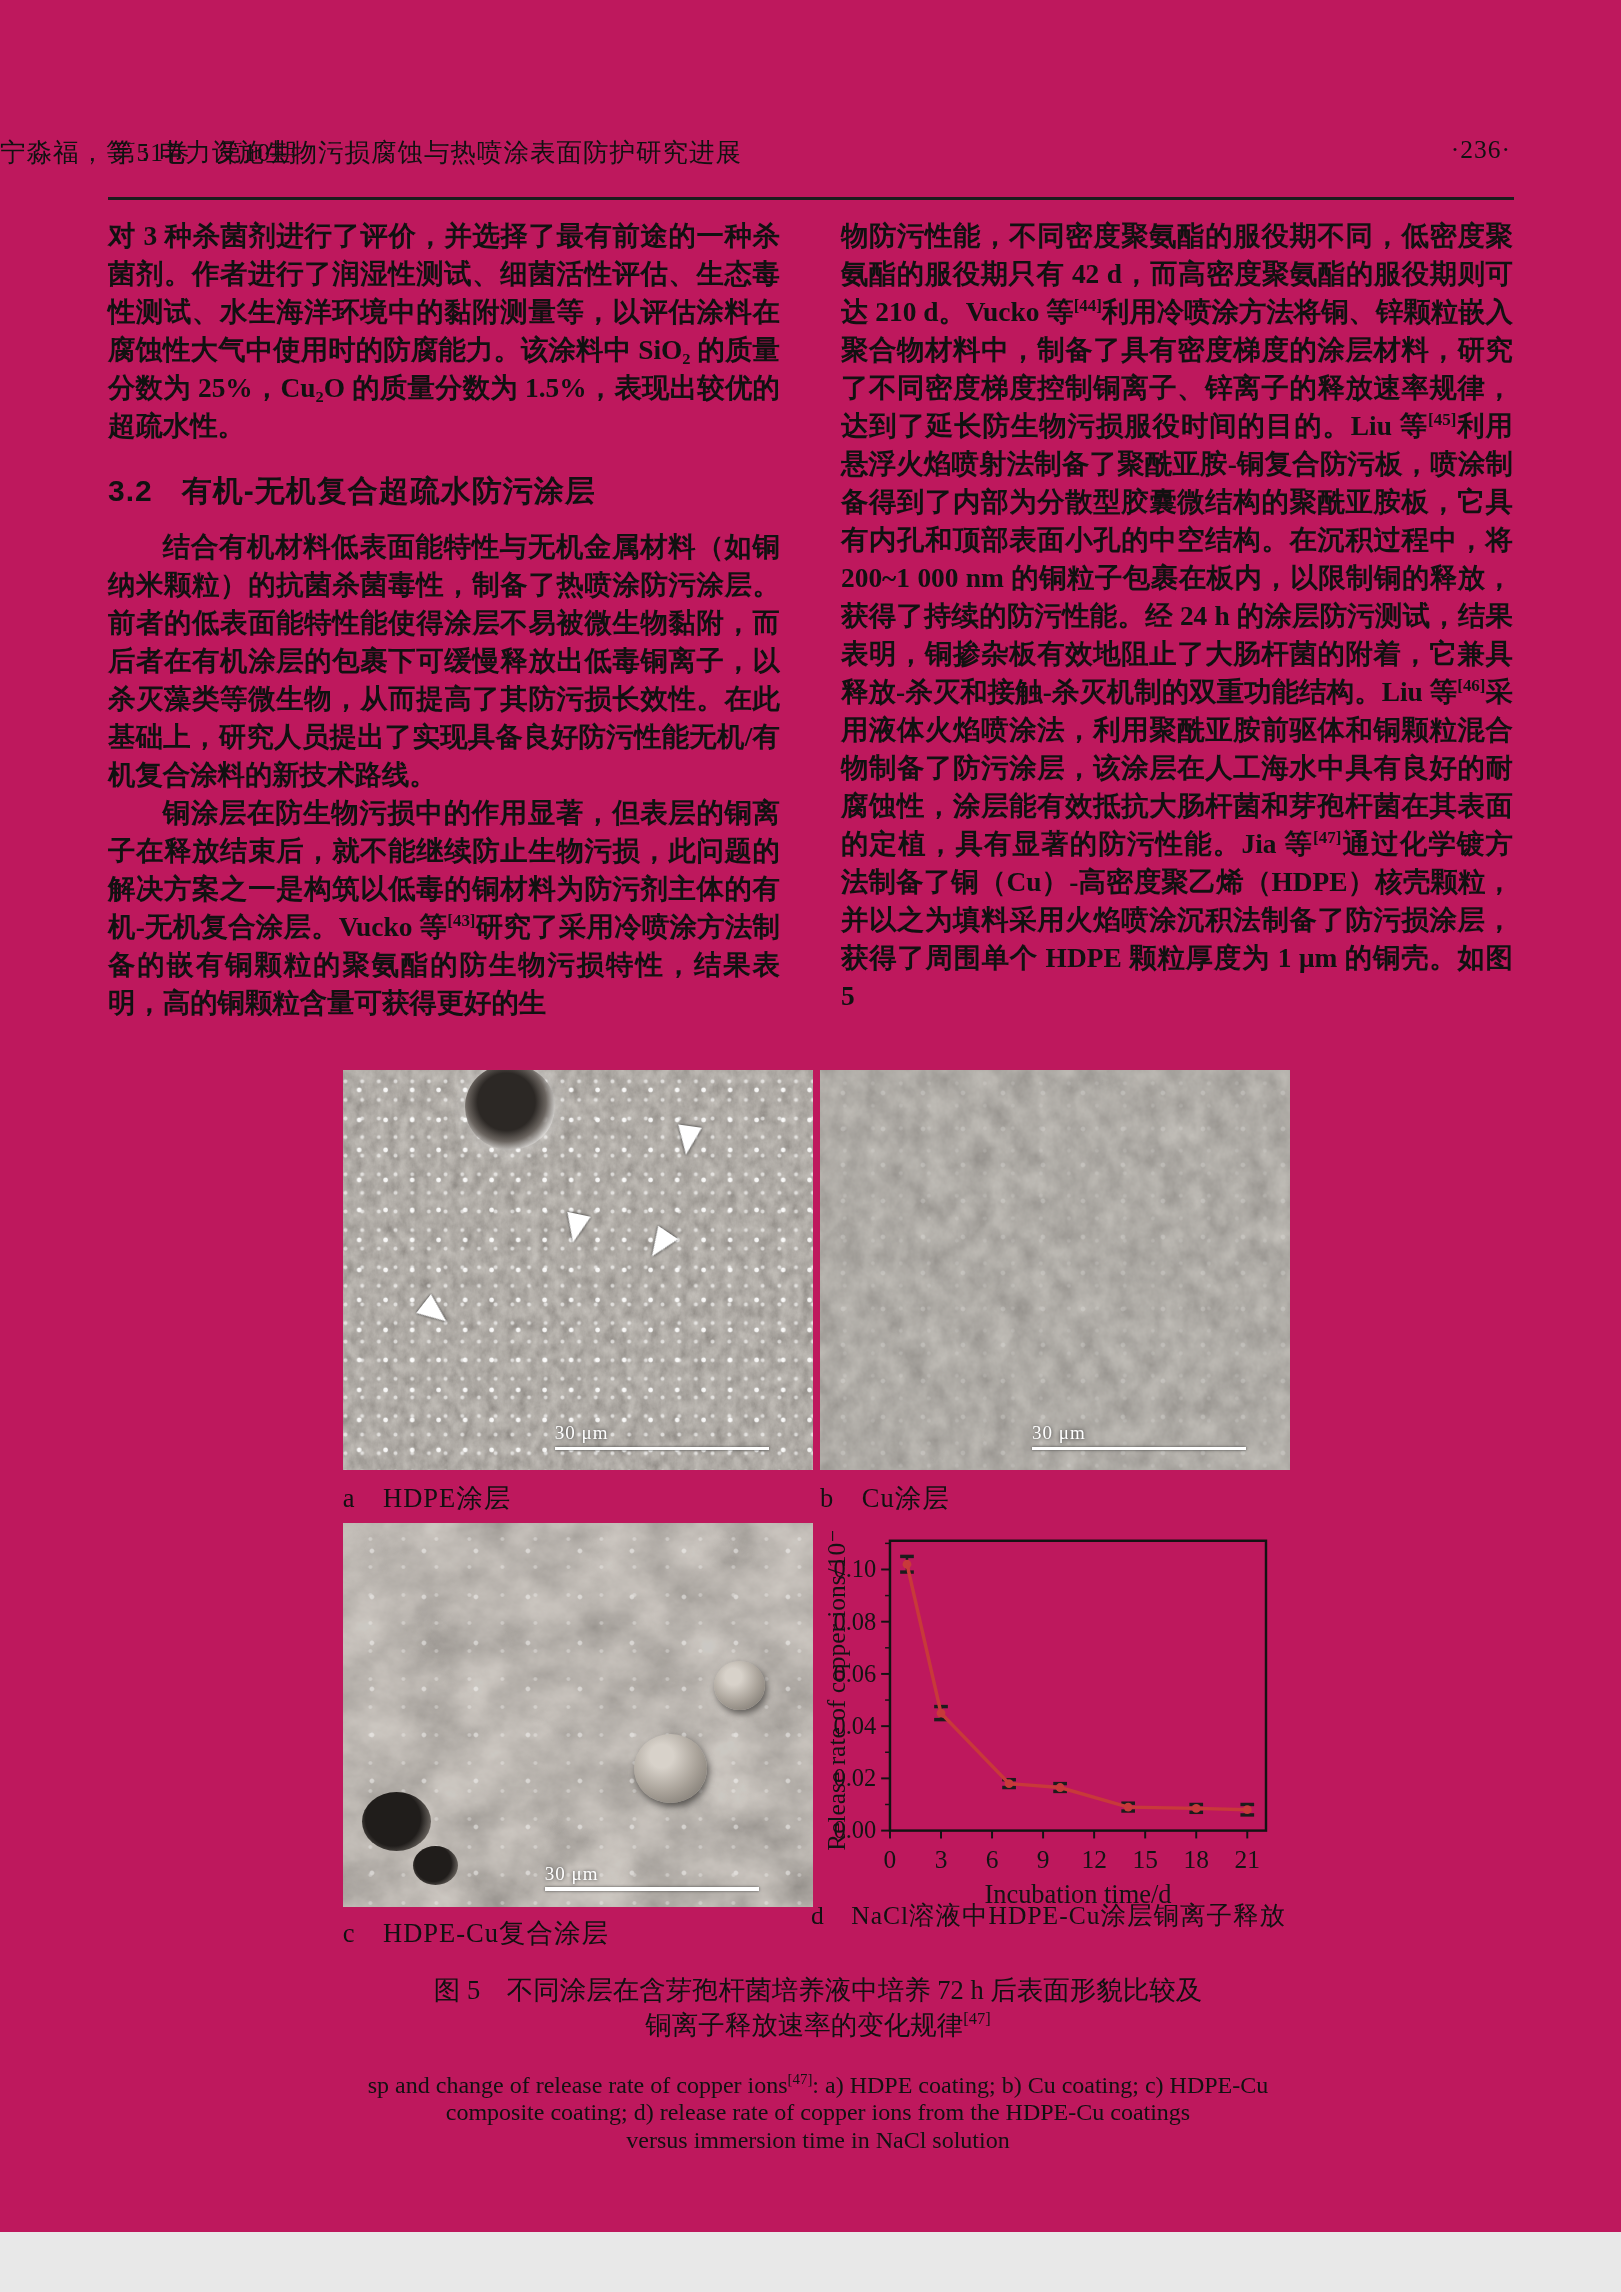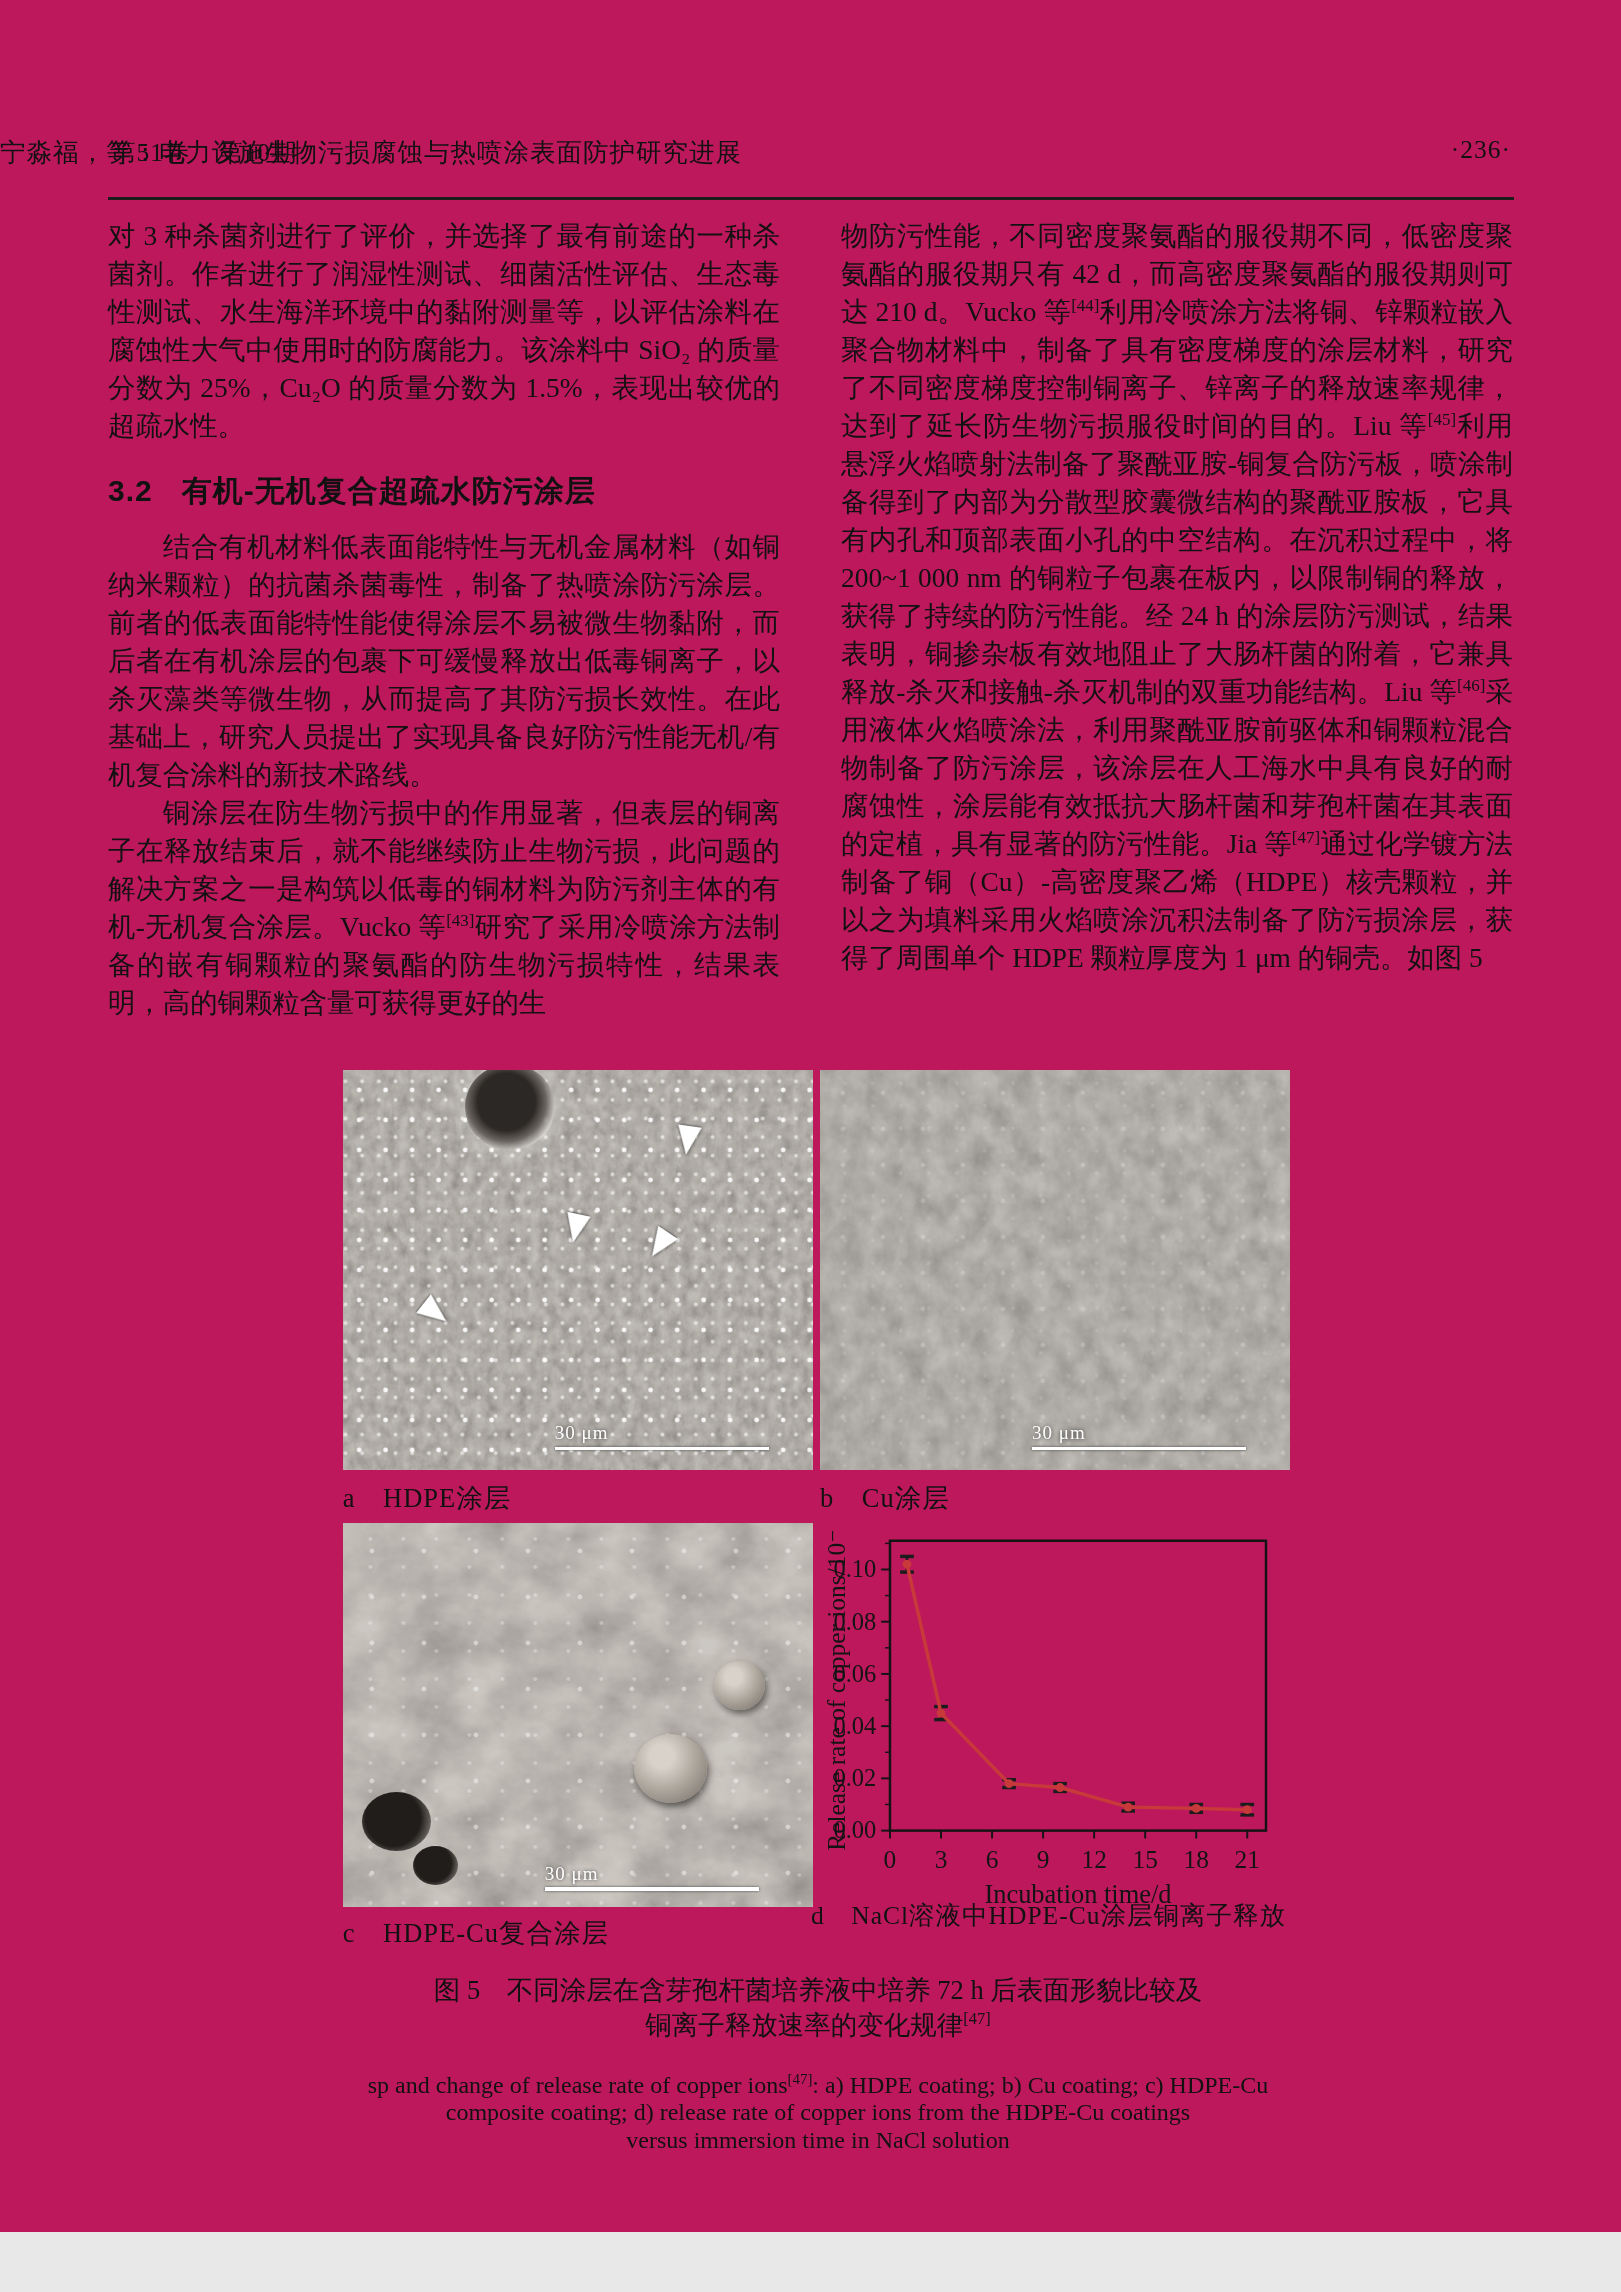--- a/index.html
+++ b/index.html
@@ -11,21 +11,21 @@
   .hdr-left{left:110px;}
   .hdr-center{left:0;right:0;text-align:left;}
   .hdr-right{right:110px;}
   .hdr-rule{position:absolute;left:108px;top:197px;width:1406px;height:2.9px;background:#1c1c1c;}
 
   
   .col{position:absolute;top:217px;width:672px;font-size:27.4px;line-height:38px;
        text-align:justify;}
   .col-left{left:108px;}
   .col-right{left:841px;}
-  p.para{margin:0;text-indent:2em;}
+  p.para{margin:0;text-indent:2em;font-weight:bold;}
   p.noindent{text-indent:0;}
   sup{font-size:0.62em;line-height:0;}
   .sec{margin:26.5px 0 18.6px 0;font-family:"Liberation Sans","DejaVu Sans",sans-serif;
        font-weight:bold;font-size:30px;letter-spacing:1px;}
   .sec .num{margin-right:29px;}
 
   
   .figure{position:absolute;left:333px;top:1068px;width:970px;height:1098px;}
   .panel{position:absolute;overflow:hidden;}
   .panel svg.noise{position:absolute;inset:0;width:100%;height:100%;}

